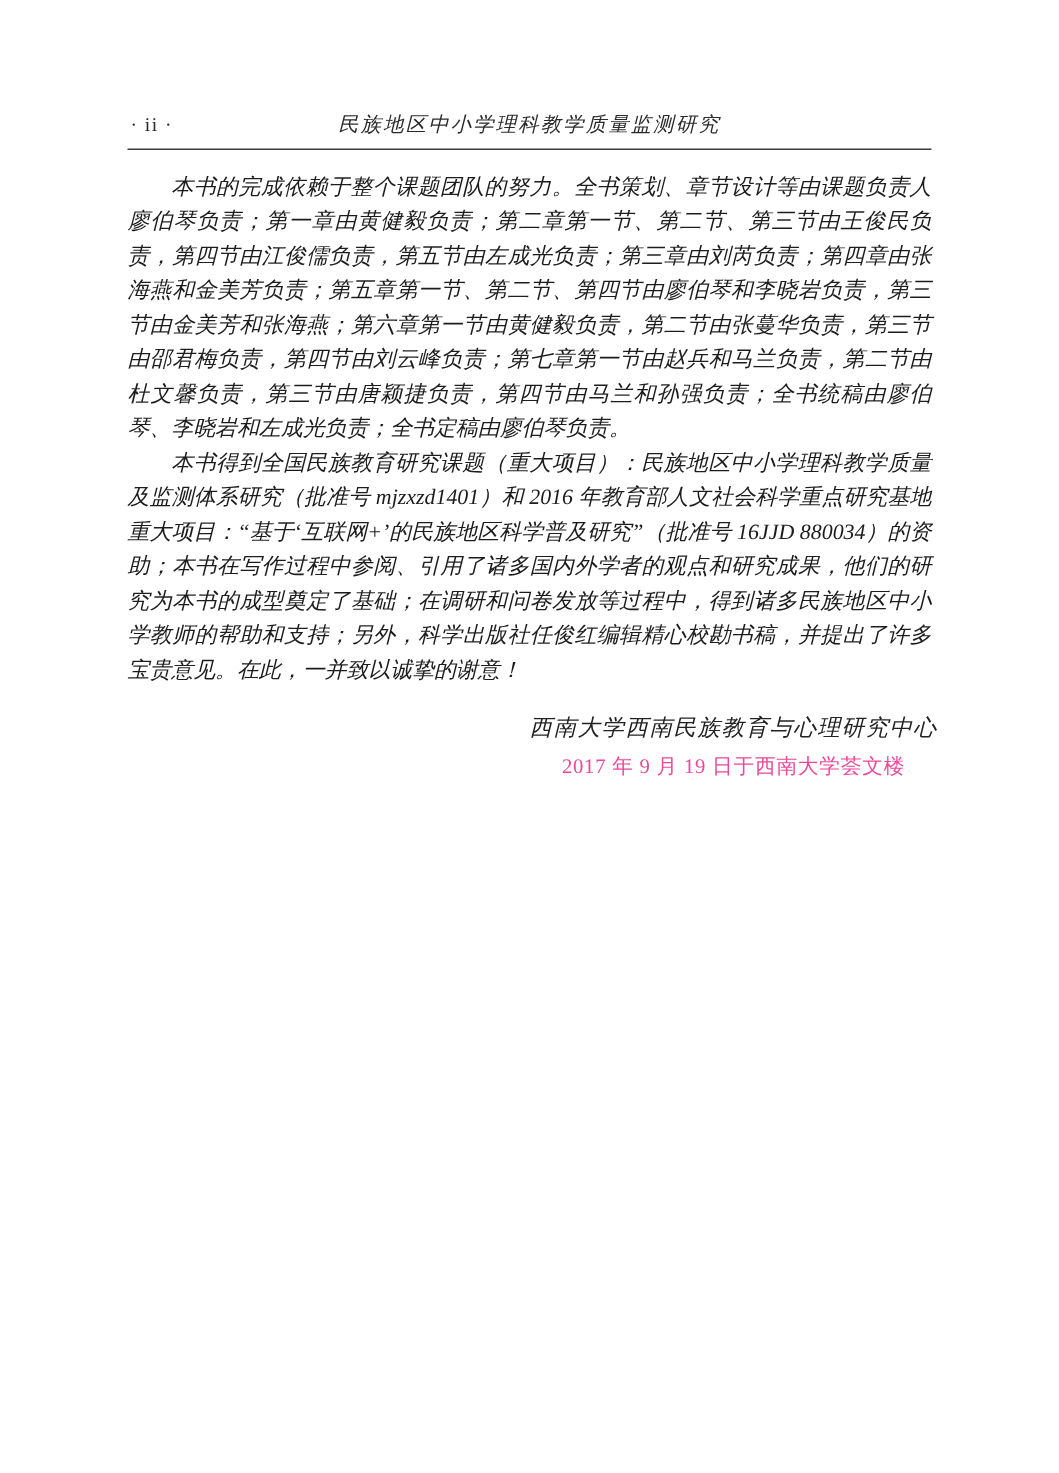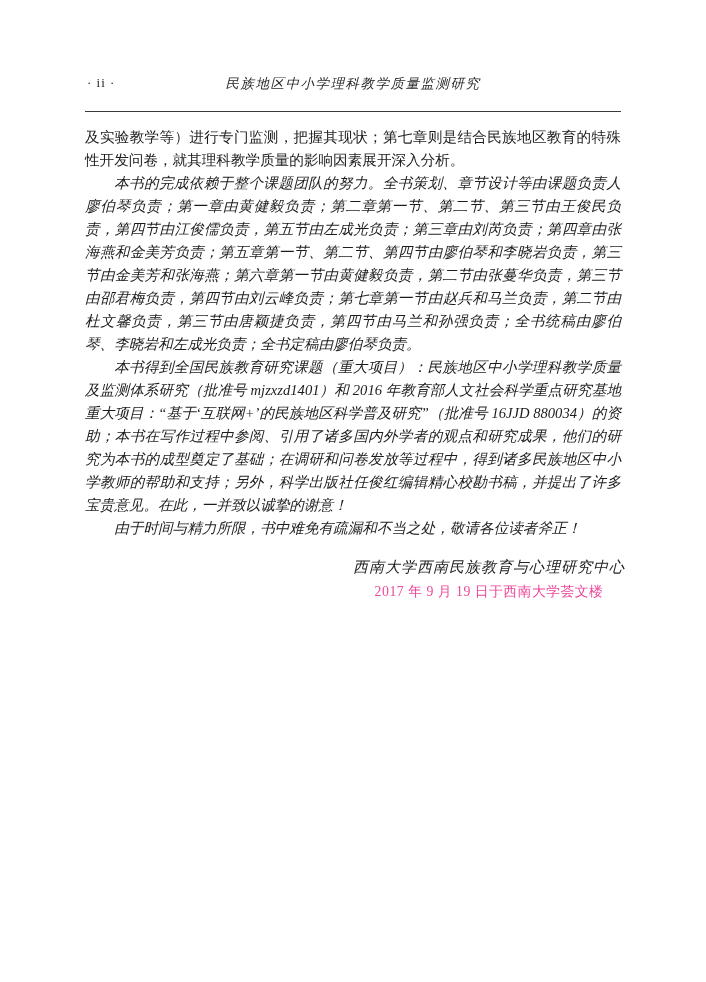--- a/index.html
+++ b/index.html
@@ -11,21 +11,21 @@
     background: #ffffff;
     box-sizing: border-box;
     padding: 74px 85px 0 85px;
     font-family: "Liberation Serif", "DejaVu Serif", serif;
     color: #1c1c1c;
     overflow: hidden;
   }
   .page-header {
     position: relative;
     text-align: center;
-    padding-bottom: 19px;
+    padding-bottom: 7px;
     border-bottom: 1.5px solid #3a3a3a;
     height: 18px;
   }
   .page-number {
     position: absolute;
     left: 2px;
     top: 1px;
     font-size: 13px;
     letter-spacing: 1px;
     color: #2a2a2a;
@@ -71,27 +71,25 @@
 
 <div class="page">
 
   <header class="page-header">
     <span class="page-number">· ii ·</span>
     <span class="running-title">民族地区中小学理科教学质量监测研究</span>
   </header>
 
   <main class="page-body">
 
-    <p>及实验教学等）进行专门监测，把握其现状；第七章则是结合民族地区教育的特殊性开发问卷，就其理科教学质量的影响因素展开深入分析。</p>
 
     <p class="indent">本书的完成依赖于整个课题团队的努力。全书策划、章节设计等由课题负责人廖伯琴负责；第一章由黄健毅负责；第二章第一节、第二节、第三节由王俊民负责，第四节由江俊儒负责，第五节由左成光负责；第三章由刘芮负责；第四章由张海燕和金美芳负责；第五章第一节、第二节、第四节由廖伯琴和李晓岩负责，第三节由金美芳和张海燕；第六章第一节由黄健毅负责，第二节由张蔓华负责，第三节由邵君梅负责，第四节由刘云峰负责；第七章第一节由赵兵和马兰负责，第二节由杜文馨负责，第三节由唐颖捷负责，第四节由马兰和孙强负责；全书统稿由廖伯琴、李晓岩和左成光负责；全书定稿由廖伯琴负责。</p>
 
     <p class="indent">本书得到全国民族教育研究课题（重大项目）：民族地区中小学理科教学质量及监测体系研究（批准号 mjzxzd1401）和 2016 年教育部人文社会科学重点研究基地重大项目：“基于‘互联网+’的民族地区科学普及研究”（批准号 16JJD 880034）的资助；本书在写作过程中参阅、引用了诸多国内外学者的观点和研究成果，他们的研究为本书的成型奠定了基础；在调研和问卷发放等过程中，得到诸多民族地区中小学教师的帮助和支持；另外，科学出版社任俊红编辑精心校勘书稿，并提出了许多宝贵意见。在此，一并致以诚挚的谢意！</p>
 
-    <p class="indent">由于时间与精力所限，书中难免有疏漏和不当之处，敬请各位读者斧正！</p>
 
     <div class="signature-block">
       <p class="sig-kai">西南大学西南民族教育与心理研究中心</p>
       <p class="sig-date">2017 年 9 月 19 日于西南大学荟文楼</p>
     </div>
 
   </main>
 
 </div>
 

